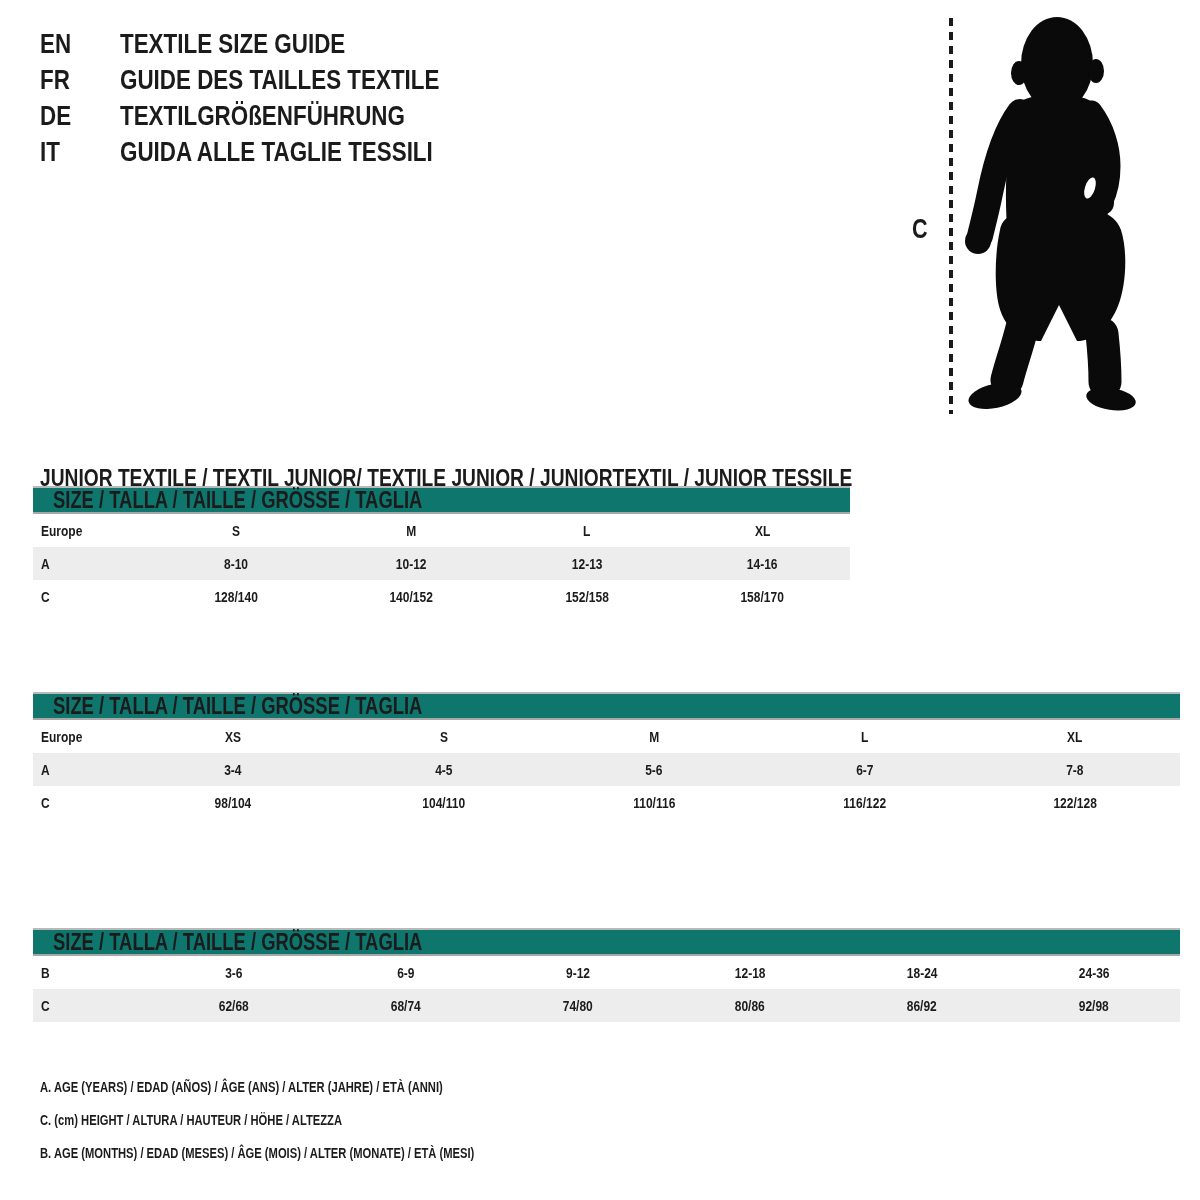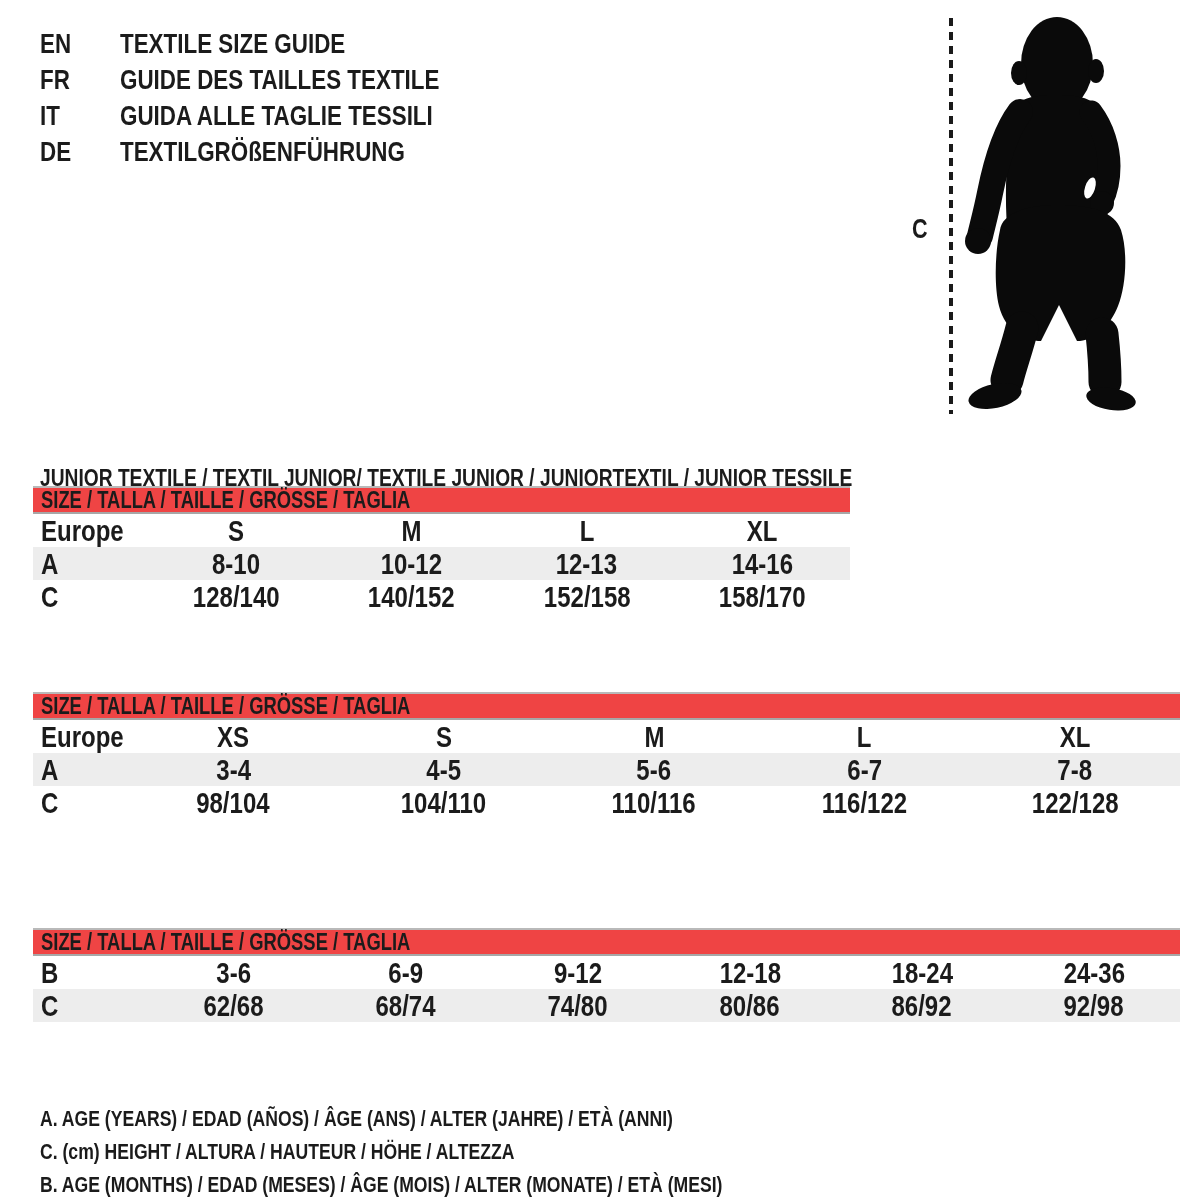--- a/index.html
+++ b/index.html
@@ -25,57 +25,57 @@
   .c-label{position:absolute;left:910px;top:214px;font-size:27px;line-height:30px;}
 
   
   .sec-title{position:absolute;left:40px;font-size:24px;line-height:26px;}
   .sec-title.two-line{line-height:32px;}
   .subA{font-size:15px;vertical-align:-4px;}
 
   
   .sizetable{position:absolute;box-sizing:border-box;}
   .size-bar{
-    height:28px;background:#ef4444;box-sizing:border-box;
+    height:28px;background:#0f766e;box-sizing:border-box;
     border-top:2px solid #b9b9b9;border-bottom:2px solid #a7a7a7;
-    display:flex;align-items:center;padding-left:8px;font-size:23px;
+    display:flex;align-items:center;padding-left:20px;font-size:23px;
   }
-  .trow{height:33px;display:flex;align-items:center;font-size:30px;}
+  .trow{height:33px;display:flex;align-items:center;font-size:15px;}
   .trow.shaded{background:#ededed;}
   .cell{display:flex;align-items:center;}
   .cell.label{padding-left:8px;box-sizing:border-box;}
   .t-label-115 .cell.label{width:115px;flex:0 0 115px;padding-left:8px;}
   .t-label-95  .cell.label{width:95px;flex:0 0 95px;padding-left:8px;}
   .cell.val{flex:1;justify-content:center;text-align:center;}
 
   
-  .legend{position:absolute;left:40px;top:1102px;font-size:22px;line-height:33px;}
+  .legend{position:absolute;left:40px;top:1071px;font-size:14px;line-height:33px;}
   .legend-line{height:33px;}
 </style>
 </head>
 <body>
 
 <div class="page">
 
   <div class="lang-header">
     <div class="lang-row">
       <span class="lang-code"><span class="cond">EN</span></span>
       <span class="cond">TEXTILE SIZE GUIDE</span>
     </div>
     <div class="lang-row">
       <span class="lang-code"><span class="cond">FR</span></span>
       <span class="cond">GUIDE DES TAILLES TEXTILE</span>
     </div>
     <div class="lang-row">
+      <span class="lang-code"><span class="cond">DE</span></span>
+      <span class="cond">TEXTILGRÖßENFÜHRUNG</span>
+    </div>
+    <div class="lang-row">
       <span class="lang-code"><span class="cond">IT</span></span>
       <span class="cond">GUIDA ALLE TAGLIE TESSILI</span>
-    </div>
-    <div class="lang-row">
-      <span class="lang-code"><span class="cond">DE</span></span>
-      <span class="cond">TEXTILGRÖßENFÜHRUNG</span>
     </div>
   </div>
 
   <span class="c-label"><span class="condc">C</span></span>
 
   <svg class="figure-svg" viewBox="0 0 260 430" aria-hidden="true">
     <line x1="51" y1="18" x2="51" y2="414" stroke="#1a1a1a" stroke-width="4" stroke-dasharray="8 6"></line>
     <g fill="#0a0a0a">
 
       <ellipse cx="157" cy="64" rx="36" ry="47"></ellipse>

